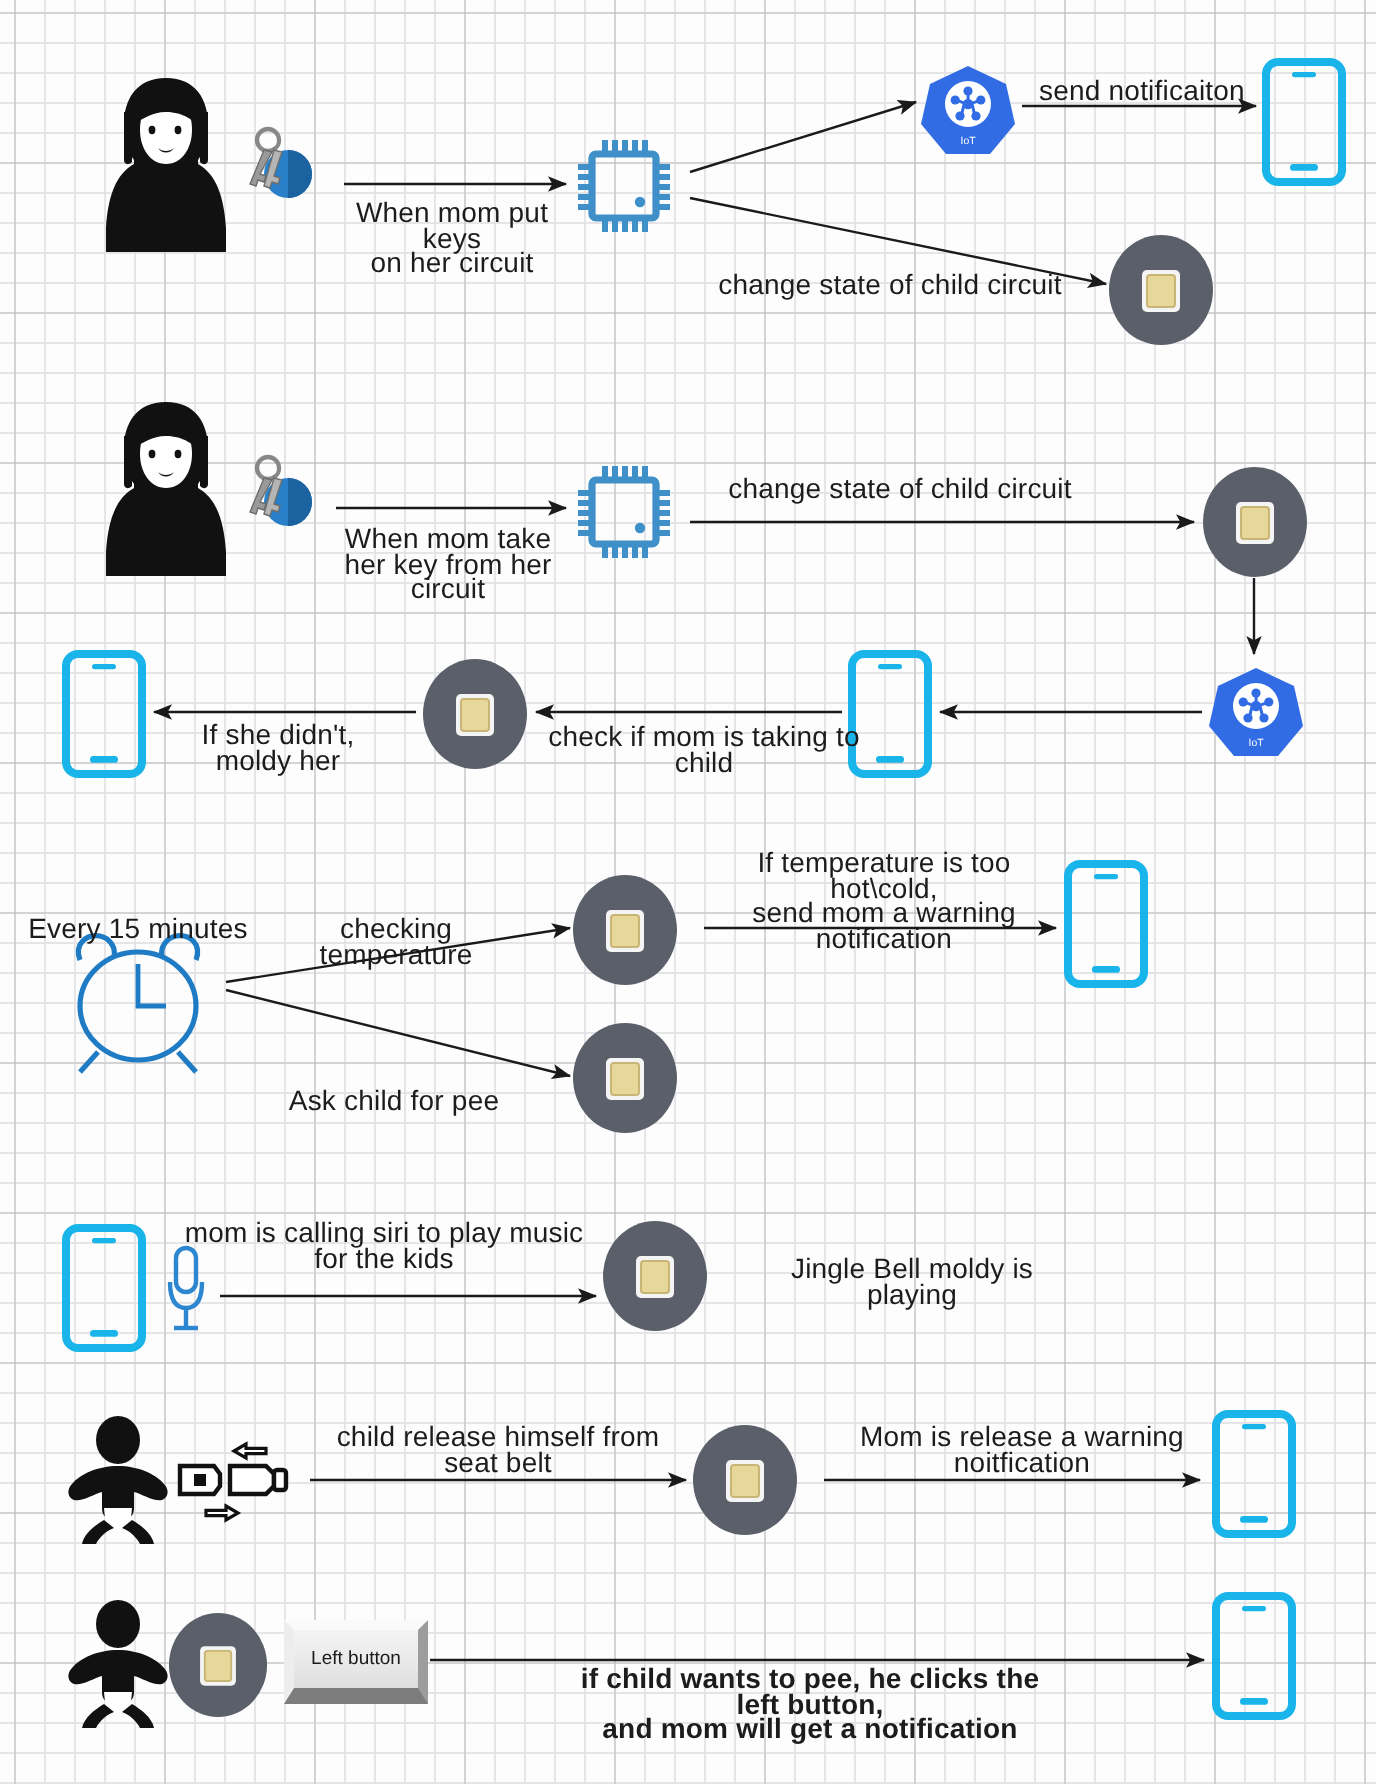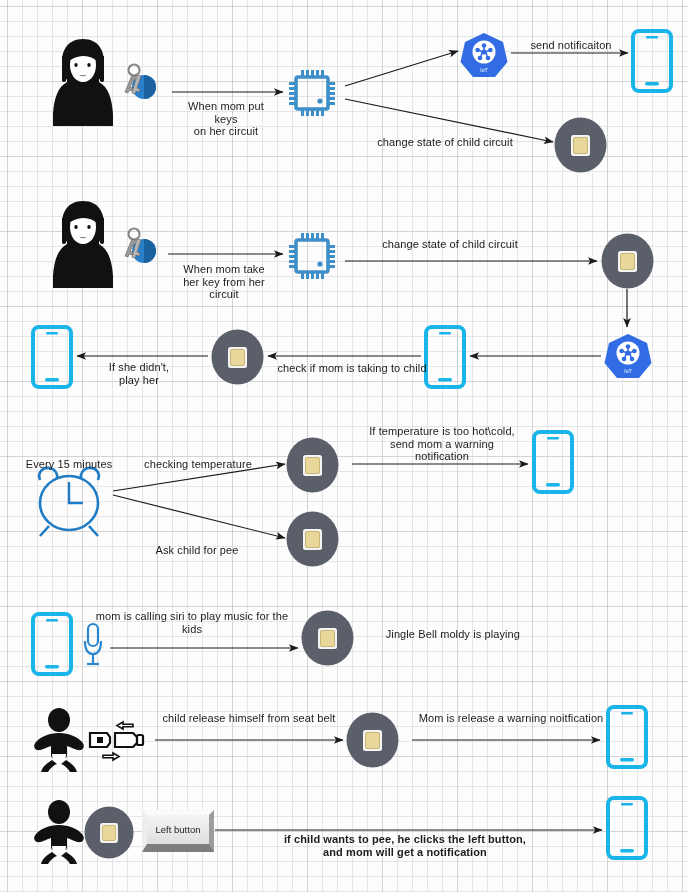--- a/index.html
+++ b/index.html
@@ -23,21 +23,21 @@
       linear-gradient(to bottom, rgba(225,225,228,0.85) 1px, transparent 1px);
     background-size: 75px 75px, 75px 75px, 15px 15px, 15px 15px;
     background-position: 7px 6px, 7px 6px, 7px 6px, 7px 6px;
   }
   .node {
     position: absolute;
   }
   .lbl {
     position: absolute;
     color: #1c1c1c;
-    font-size: 11px;
+    font-size: 14px;
     line-height: 12.5px;
     text-align: center;
     white-space: pre-line;
     letter-spacing: 0.1px;
   }
   svg.edges {
     position: absolute;
     left: 0; top: 0;
     width: 688px;
     height: 892px;
@@ -297,21 +297,21 @@
       <rect x="16" y="53" width="14" height="3.4" rx="1.7" fill="#18b4ea"></rect>
     </svg>
   </div>
 
   <div class="lbl" style="left:170px; top:263px; width:108px;">When mom take
 her key from her
 circuit</div>
   <div class="lbl" style="left:315px; top:238px; width:270px;">change state of child circuit</div>
   <div class="lbl" style="left:274px; top:362px; width:156px;">check if mom is taking to child</div>
   <div class="lbl" style="left:90px; top:361px; width:98px;">If she didn't,
-play her</div>
+moldy her</div>
 
   <div class="node" style="left:27px; top:464px;">
     <svg width="84" height="74" viewBox="0 0 84 74">
       <path d="M13 16 C10 8 16 3 23 4 C28 5 31 10 30 14" fill="none" stroke="#1e7bc4" stroke-width="2.6"></path>
       <path d="M71 16 C74 8 68 3 61 4 C56 5 53 10 54 14" fill="none" stroke="#1e7bc4" stroke-width="2.6"></path>
       <ellipse cx="42" cy="39" rx="29" ry="27" fill="none" stroke="#1e7bc4" stroke-width="2.6"></ellipse>
       <path d="M42 18 L42 39 L56 39" fill="none" stroke="#1e7bc4" stroke-width="2.4"></path>
       <path d="M22 62 L13 72" stroke="#1e7bc4" stroke-width="2.6" fill="none"></path>
       <path d="M62 62 L71 72" stroke="#1e7bc4" stroke-width="2.6" fill="none"></path>
     </svg>
@@ -366,21 +366,21 @@
 
   <div class="node" style="left:301px; top:610px;">
     <svg width="53" height="56" viewBox="0 0 53 56">
       <ellipse cx="26.5" cy="28" rx="26" ry="27.5" fill="#5a5f6a"></ellipse>
       <rect x="17" y="18" width="19" height="21" rx="2.5" fill="#f4f4f4"></rect>
       <rect x="19.5" y="20.5" width="14" height="16" rx="1.5" fill="#e8d79a" stroke="#c9b576" stroke-width="1"></rect>
     </svg>
   </div>
 
   <div class="lbl" style="left:87px; top:610px; width:210px;">mom is calling siri to play music for the kids</div>
-  <div class="lbl" style="left:360px; top:628px; width:160px; text-align:right;">Jingle Bell moldy is playing</div>
+  <div class="lbl" style="left:376px; top:628px; width:160px; text-align:center;">Jingle Bell moldy is playing</div>
 
   <div class="node" style="left:33px; top:708px;">
     <svg width="52" height="66" viewBox="0 0 52 66">
       <ellipse cx="26" cy="12" rx="11" ry="12" fill="#111111"></ellipse>
       <path d="M26 25 C16 25 7 29 3 34 C0 37 1 41 4 42 C8 43 14 39 18 38 L18 46 C18 50 20 52 26 52 C32 52 34 50 34 46 L34 38 C38 39 44 43 48 42 C51 41 52 37 49 34 C45 29 36 25 26 25 Z" fill="#111111"></path>
       <path d="M19 46 L33 46 L32 56 L20 56 Z" fill="#ffffff"></path>
       <path d="M19 52 C14 55 9 59 8 64 L15 64 C17 60 21 57 24 56 Z" fill="#111111"></path>
       <path d="M33 52 C38 55 43 59 44 64 L37 64 C35 60 31 57 28 56 Z" fill="#111111"></path>
     </svg>
   </div>

